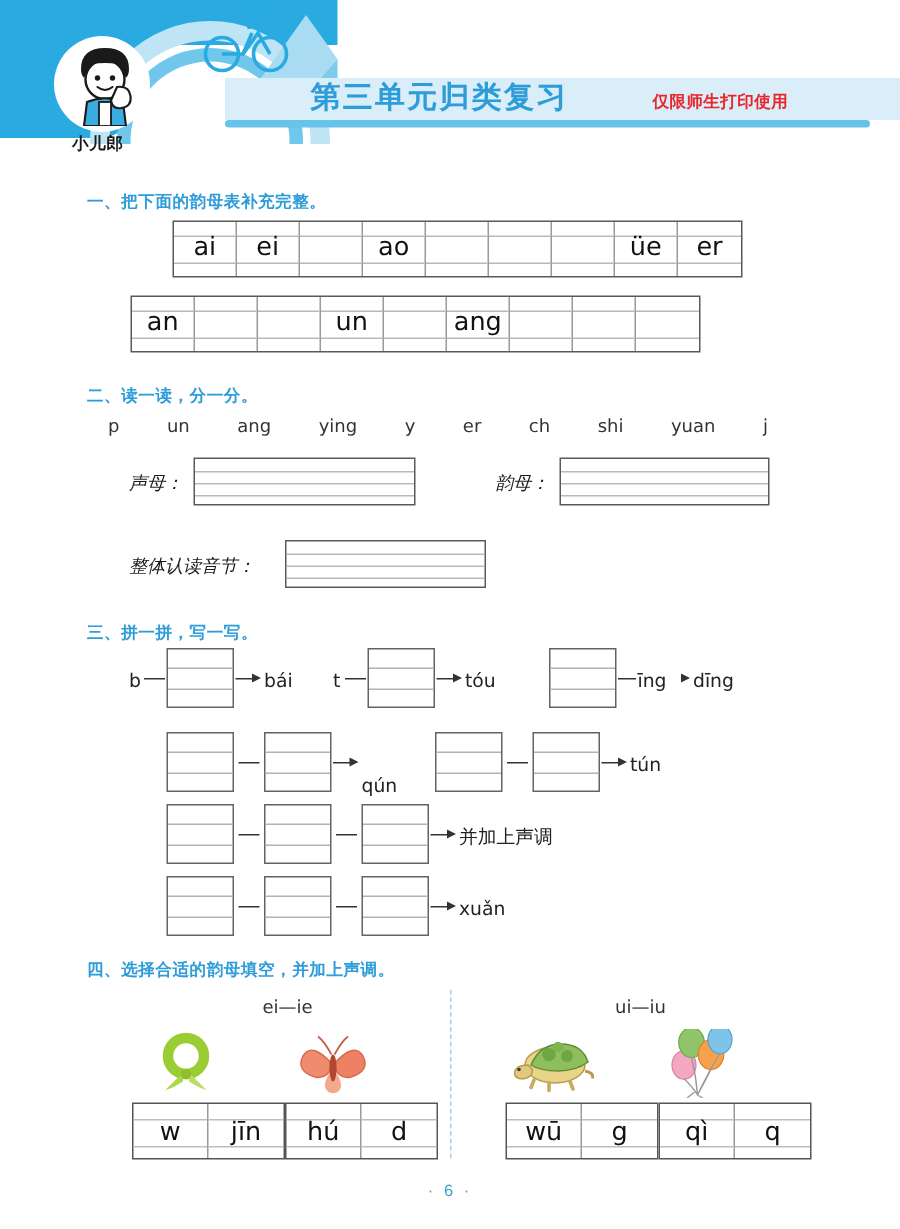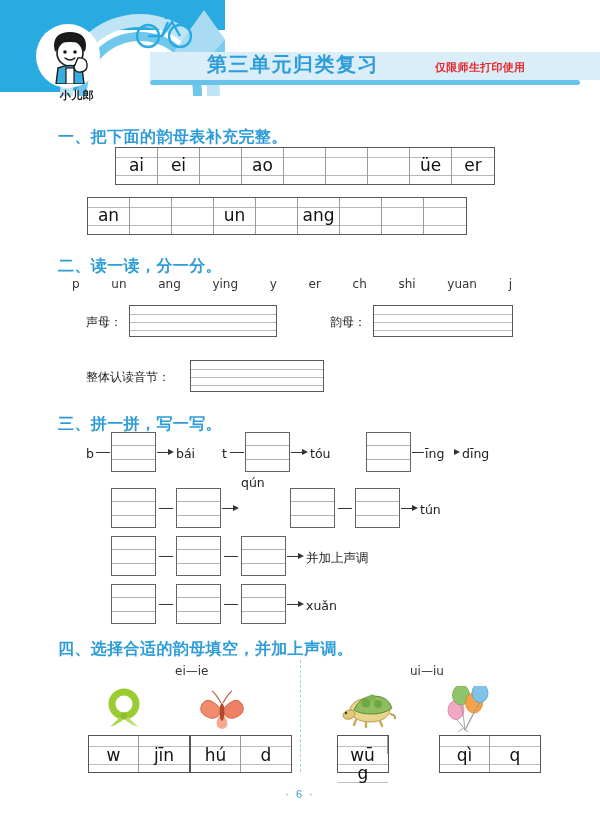--- a/index.html
+++ b/index.html
@@ -91,21 +91,21 @@
   }
   .mascot {
     position: absolute;
     left: 44px; top: 28px;
     width: 52px; height: 56px;
   }
   .logo-text {
     position: absolute;
     left: 48px; top: 88px;
     width: 58px;
-    text-align: center;
+    text-align: left;
     font-size: 11px;
     font-weight: bold;
     color: #1a1a1a;
     letter-spacing: 0.5px;
   }
   .title-main {
     position: absolute;
     left: 207px; top: 51px;
     font-size: 20px;
     font-weight: bold;
@@ -117,21 +117,21 @@
     left: 435px; top: 60px;
     font-size: 11px;
     font-weight: bold;
     color: #E8262B;
     letter-spacing: 0.3px;
   }
 
   
   .sec-title {
     position: absolute;
-    font-size: 16px;
+    font-size: 11px;
     font-weight: bold;
     color: #2D9CD8;
     letter-spacing: 0.4px;
     white-space: nowrap;
   }
 
   
   .vtable {
     position: absolute;
     display: flex;
@@ -179,20 +179,21 @@
     font-size: 12px;
     color: #333;
     font-family: "DejaVu Sans", sans-serif;
   }
   .lbl {
     position: absolute;
     font-size: 12px;
     color: #1a1a1a;
     font-family: "DejaVu Sans", sans-serif;
     white-space: nowrap;
+    font-style: italic;
   }
   .wbox {
     position: absolute;
     border: 1px solid #5a5a5a;
     box-sizing: border-box;
     background: #fff;
   }
   .wbox .ln {
     position: absolute;
     left: 0; right: 0;
@@ -502,21 +503,21 @@
     <div class="ln a"></div>
     <div class="ln b"></div>
   </div>
 <div class="dash" style="left:159px; top:508px; width:14px;"></div>
 <div class="gbox" style="left:176px; top:488px;">
     <div class="ln a"></div>
     <div class="ln b"></div>
   </div>
 <div class="dash" style="left:222px; top:508px; width:12px;"></div>
 <div class="arrow" style="left:233px; top:505px;"></div>
-<div class="conn" style="left:241px; top:475px;">qún</div>
+<div class="conn" style="left:241px; top:516px;">qún</div>
 
 <div class="gbox" style="left:290px; top:488px;">
     <div class="ln a"></div>
     <div class="ln b"></div>
   </div>
 <div class="dash" style="left:338px; top:508px; width:14px;"></div>
 <div class="gbox" style="left:355px; top:488px;">
     <div class="ln a"></div>
     <div class="ln b"></div>
   </div>
@@ -620,21 +621,21 @@
 </svg>
 <svg class="pic" style="left:443px; top:686px; width:48px; height:46px;" viewBox="0 0 48 46">
   <ellipse cx="13" cy="24" rx="8" ry="9.5" fill="#F4A7C3" stroke="#D97EA3" stroke-width="0.8"></ellipse>
   <ellipse cx="18" cy="9" rx="8.5" ry="10" fill="#8FC46A" stroke="#6FA84A" stroke-width="0.8"></ellipse>
   <ellipse cx="31" cy="17" rx="8.5" ry="10" fill="#F6A24A" stroke="#D9822C" stroke-width="0.8"></ellipse>
   <ellipse cx="37" cy="7" rx="8" ry="9.5" fill="#7FC3E8" stroke="#579FCB" stroke-width="0.8"></ellipse>
   <path d="M13 33 q6 6 9 11 M18 19 q3 12 4 25 M31 27 q-4 8 -9 17 M37 16 q-8 13 -15 28" stroke="#9a9a9a" stroke-width="0.9" fill="none"></path>
   <path d="M20 42 l-5 4 M22 44 l5 3" stroke="#9a9a9a" stroke-width="0.9" fill="none"></path>
 </svg>
 
-<div class="ansbox" style="left:337px; top:735px;flex-direction:column;">
+<div class="ansbox" style="left:337px; top:735px;">
   <div class="acell" style="width:50px;">
       <div class="h1"></div>
       <div class="h2"></div>
       <div class="t">wū</div>
     </div>
   <div class="acell" style="width:50px;">
       <div class="h1"></div>
       <div class="h2"></div>
       <div class="t">g</div>
     </div>

